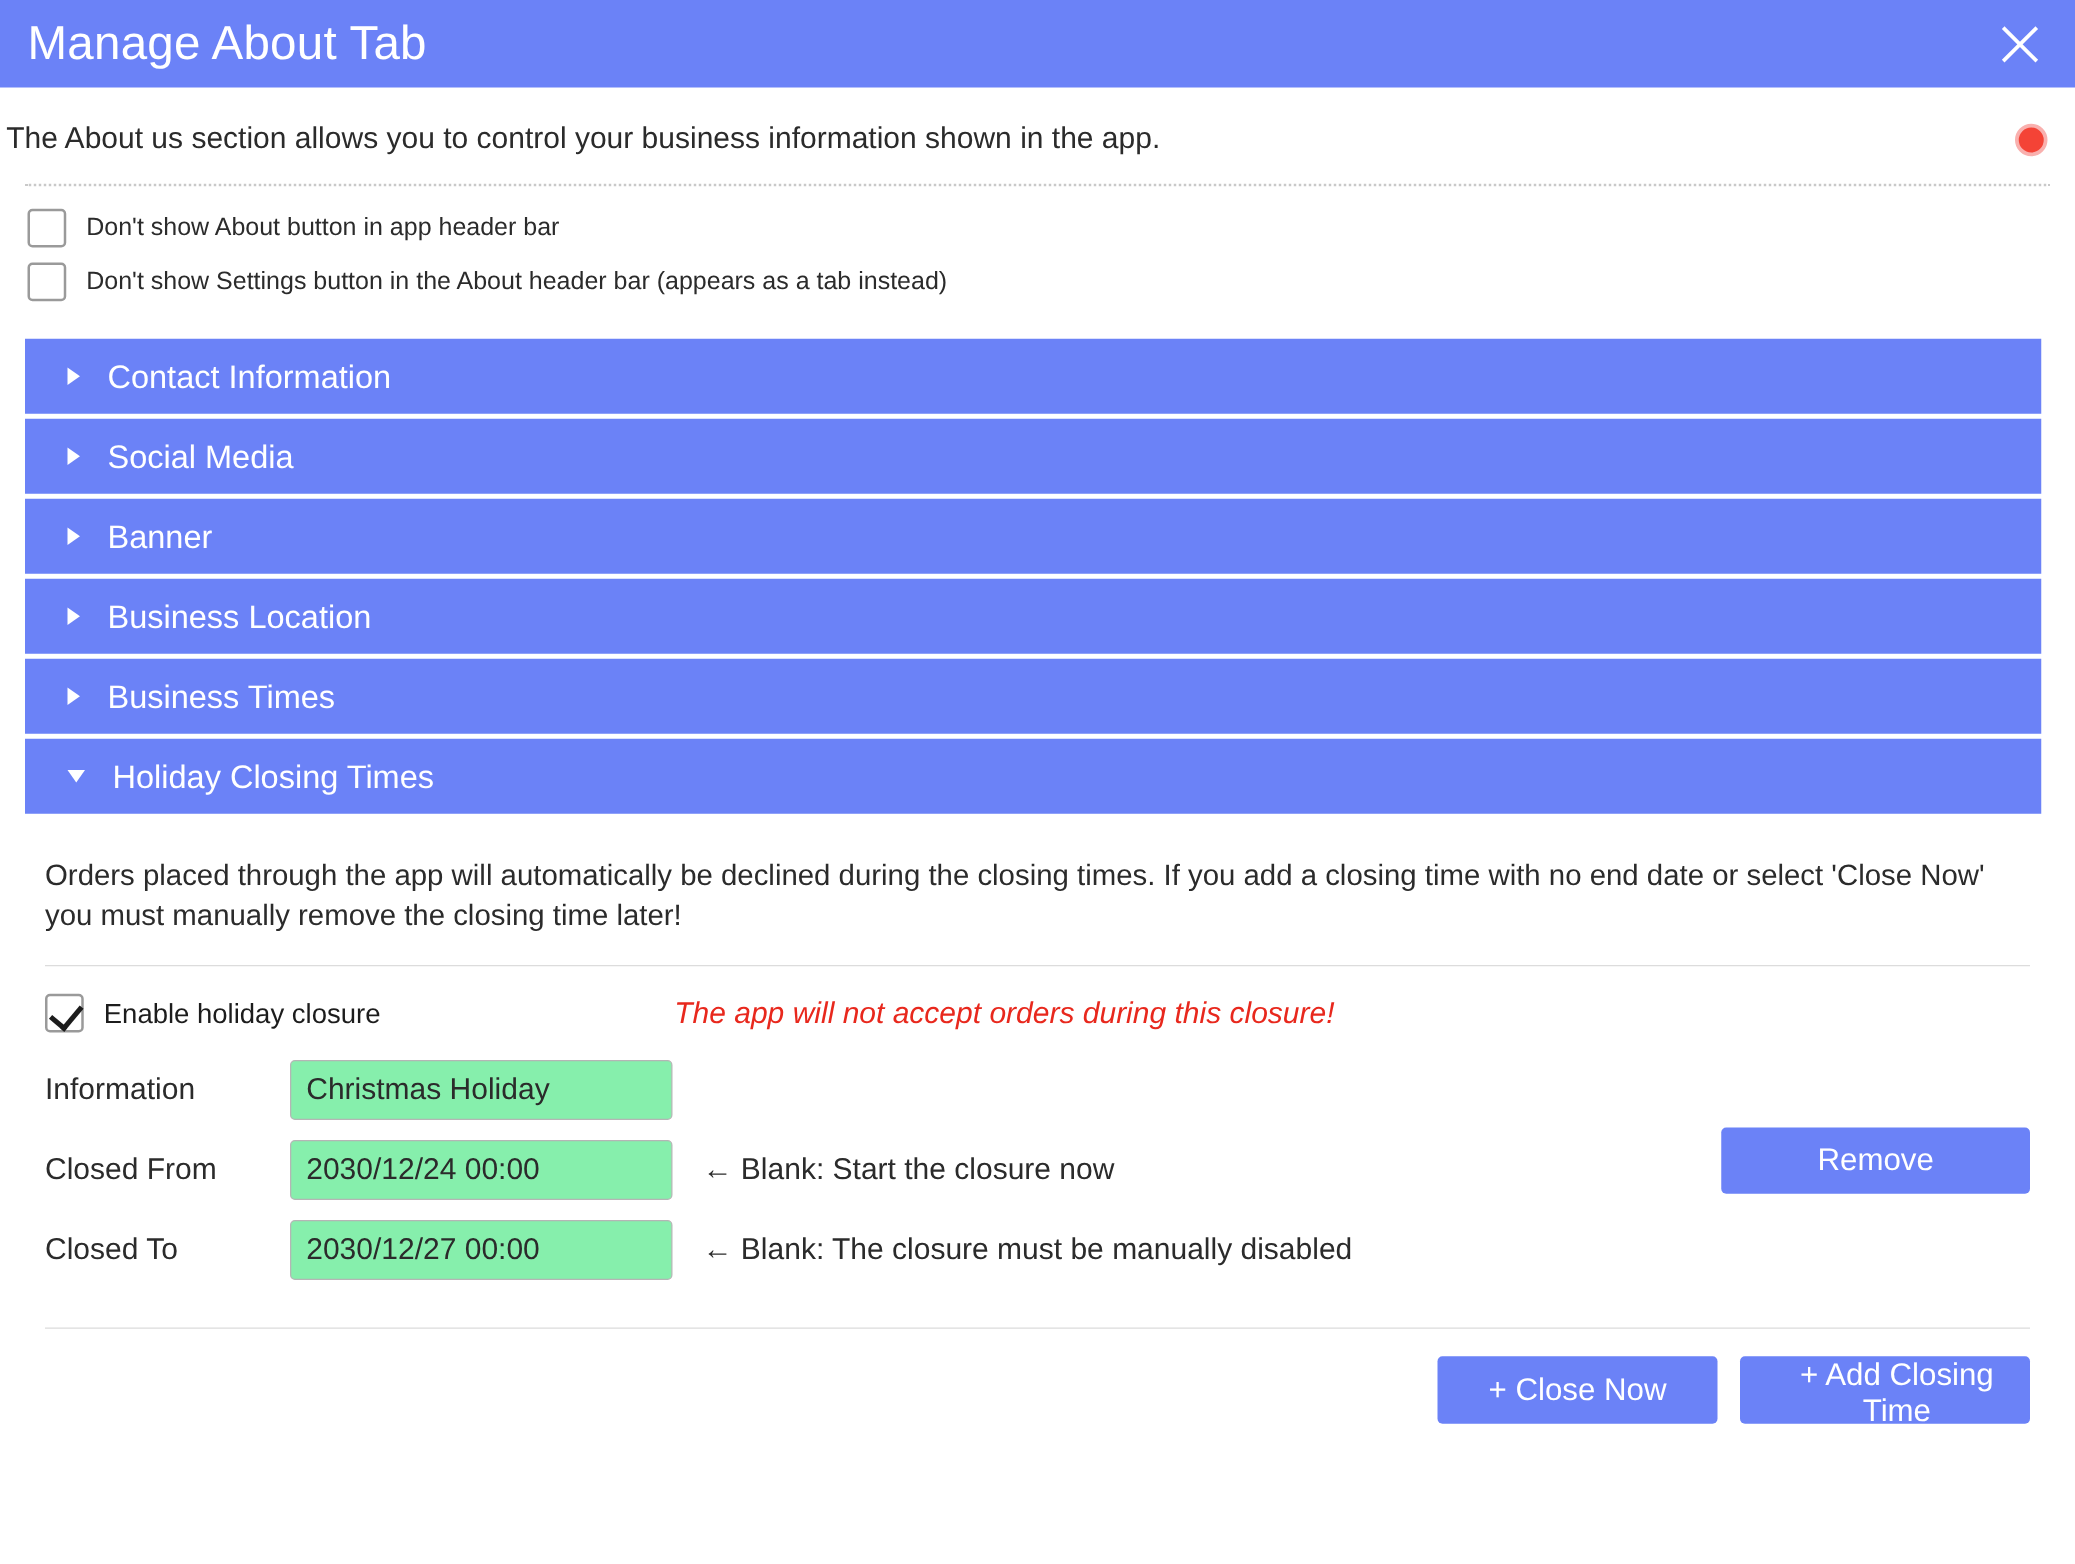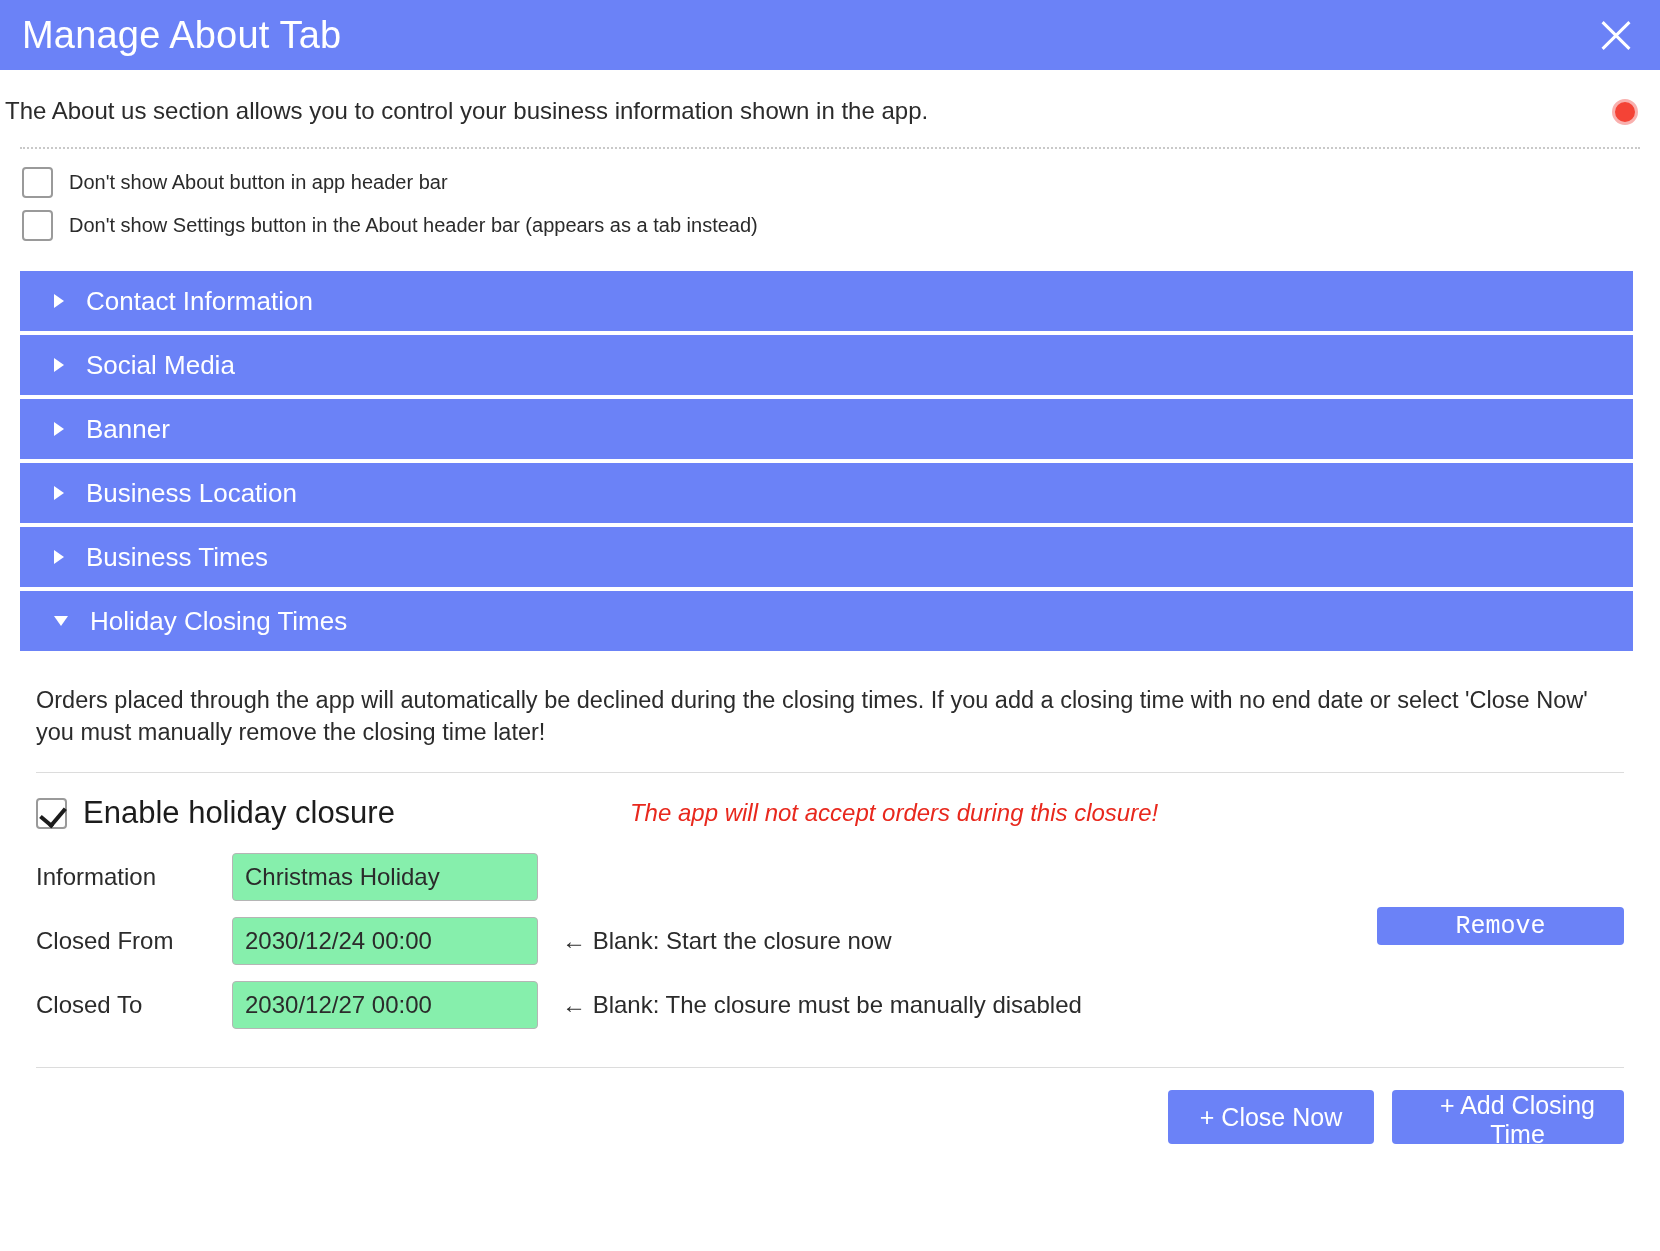--- a/index.html
+++ b/index.html
@@ -166,21 +166,21 @@
   .hr-light {
     border-top: 1px solid #dcdcdc;
     margin: 24px 0 0 0;
   }
   .enable-row {
     display: flex;
     align-items: center;
     margin-top: 22px;
   }
   .enable-label {
-    font-size: 31px;
+    font-size: 22px;
     color: #1c1c1c;
     margin-left: 16px;
   }
   .warn-text {
     color: #e8281d;
     font-style: italic;
     font-size: 24px;
     margin-left: 235px;
   }
 
@@ -224,37 +224,36 @@
     color: #ffffff;
     font-size: 25px;
     font-family: "Liberation Sans", sans-serif;
     cursor: pointer;
   }
   .btn-remove {
     position: absolute;
     right: 0;
     top: 54px;
     width: 247px;
-    height: 38px;
-    font-family: Liberation Mono, monospace;
+    height: 53px;
   }
 
   
   .footer {
     margin-top: 22px;
     padding: 0 36px;
   }
   .footer-hr { border-top: 1px solid #dcdcdc; }
   .footer-buttons {
     display: flex;
     justify-content: flex-end;
     gap: 18px;
     margin-top: 22px;
   }
-  .btn-close-now { width: 206px; height: 54px; }
+  .btn-close-now { width: 224px; height: 54px; }
   .btn-add-closing { width: 232px; height: 54px; padding-left: 25px; }
 </style>
 </head>
 <body>
 
 <div class="dialog">
 
   <div class="titlebar">
     <div class="titlebar-title">Manage About Tab</div>
     <div class="close-icon"></div>

